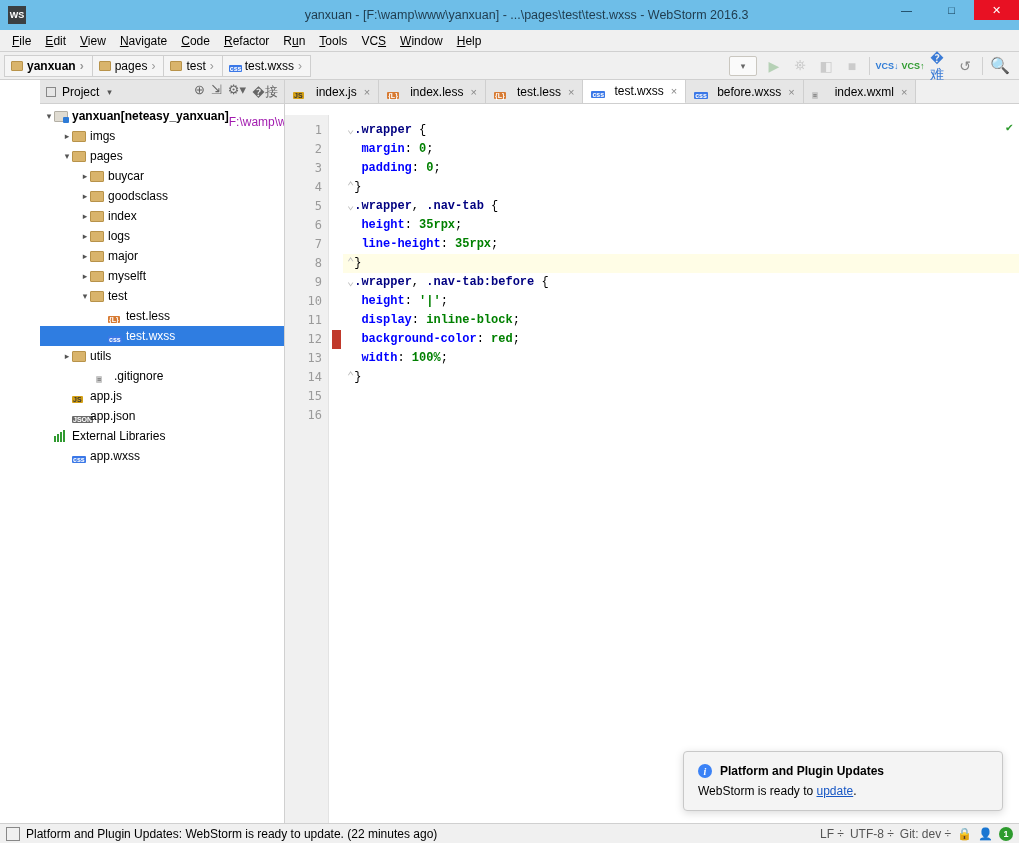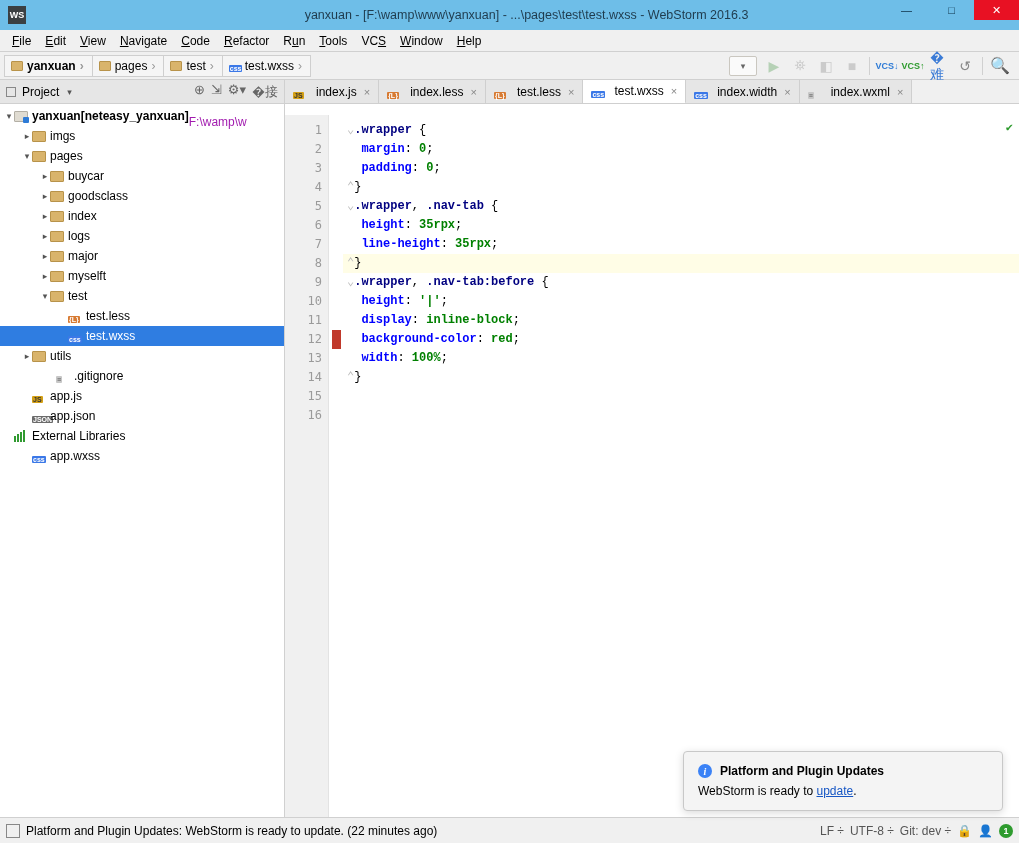--- a/index.html
+++ b/index.html
@@ -34,21 +34,21 @@
   .nav-icon { width: 18px; height: 18px; display: flex; align-items: center; justify-content: center; color: #888; font-size: 14px; }
   .combo-btn { width: 28px; height: 20px; border: 1px solid #cac7c0; background: #fafafa; border-radius: 2px; display:flex; align-items:center; justify-content:center; color:#666; font-size:9px;}
   .run-icon { color: #4c9a4c; }
   .disabled { opacity: .35; }
   .sep-v { width: 1px; height: 18px; background: #d0d0d0; }
 
   
   .main { flex: 1; display: flex; min-height: 0; }
 
   
-  .proj { width: 285px; display: flex; flex-direction: column; border-right: 1px solid #d0d0d0; background: #fff; min-height:0; }
+  .proj { width: 285px; display: flex; flex-direction: column; border-right: 1px solid #d0d0d0; background: #fff; min-height:0;padding-left:40px; }
   .proj-head { height: 24px; background: #e6e6e6; border-bottom: 1px solid #d0d0d0; display: flex; align-items: center; padding: 0 6px; gap: 6px; }
   .proj-head .lbl { font-weight: normal; }
   .proj-head .chev { font-size: 9px; color: #555; margin-left: 2px; }
   .proj-head-icons { margin-left: auto; display: flex; gap: 6px; color: #666; font-size: 13px; }
   .tree { flex: 1; overflow: auto; padding-top: 2px; font-size: 12px; }
   .tree-row { display: flex; align-items: center; height: 20px; white-space: nowrap; }
   .tw { width: 10px; text-align: center; font-size: 9px; color: #555; flex: none; }
   .folder-ic { width: 14px; height: 11px; background: #d9b46c; border: 1px solid #b8934a; margin-right: 4px; border-radius: 1px; flex:none; }
   .folder-ic.mod { background:#e0dcd2; border-color:#b3afa5; position:relative; }
   .folder-ic.mod::after { content:''; position:absolute; right:-2px; bottom:-2px; width:6px; height:6px; background:#2e7bd6; border-radius:1px; }
@@ -87,21 +87,21 @@
   .pseudo { color:#000080; font-weight:bold; }
   .ok-mark { position:absolute; top:4px; right:6px; color:#2e9b2e; font-weight:bold; }
 
   
   .notif { position: fixed; right: 16px; bottom: 32px; width: 320px; background:#f4f4f4; border:1px solid #c8c8c8; border-radius:4px; box-shadow:0 2px 8px rgba(0,0,0,.15); padding:12px 14px; font-size:12px; }
   .notif .nt { font-weight:bold; display:flex; align-items:center; gap:8px; margin-bottom:6px; }
   .notif .info-ic { width:14px; height:14px; border-radius:50%; background:#3b82f6; color:#fff; display:inline-flex; align-items:center; justify-content:center; font: italic bold 10px serif; }
   .notif a { color:#1656c4; text-decoration:underline; }
 
   
-  .status { height: 26px; background:#f0f0f0; border-top:1px solid #d0d0d0; display:flex; align-items:center; padding:0 6px; font-size:12px; }
+  .status { height: 20px; background:#f0f0f0; border-top:1px solid #d0d0d0; display:flex; align-items:center; padding:0 6px; font-size:12px; }
   .status .s-ic { width:14px; height:14px; border:1px solid #888; margin-right:6px; }
   .status-right { margin-left:auto; display:flex; align-items:center; gap:6px; }
   .badge-count { width:14px; height:14px; border-radius:50%; background:#2e9b2e; color:#fff; font:bold 9px/14px sans-serif; text-align:center; }
   .mini { color:#555; }
 
   .lib-ic { width:14px; height:12px; display:inline-flex; gap:1px; align-items:flex-end; margin-right:4px; flex:none;}
   .lib-ic span{ width:2px; background:#319a31; }
 </style>
 </head>
 <body>
@@ -327,21 +327,21 @@
             <span class="file-ic">
               <span class="tag css">css</span>
             </span>
             <span>test.wxss</span>
             <span class="x">×</span>
           </div>
           <div class="tab">
             <span class="file-ic">
               <span class="tag css">css</span>
             </span>
-            <span>index.width</span>
+            <span>before.wxss</span>
             <span class="x">×</span>
           </div>
           <div class="tab">
             <span class="file-ic">
               <span class="tag txt">≡</span>
             </span>
             <span>index.wxml</span>
             <span class="x">×</span>
           </div>
         </div>

